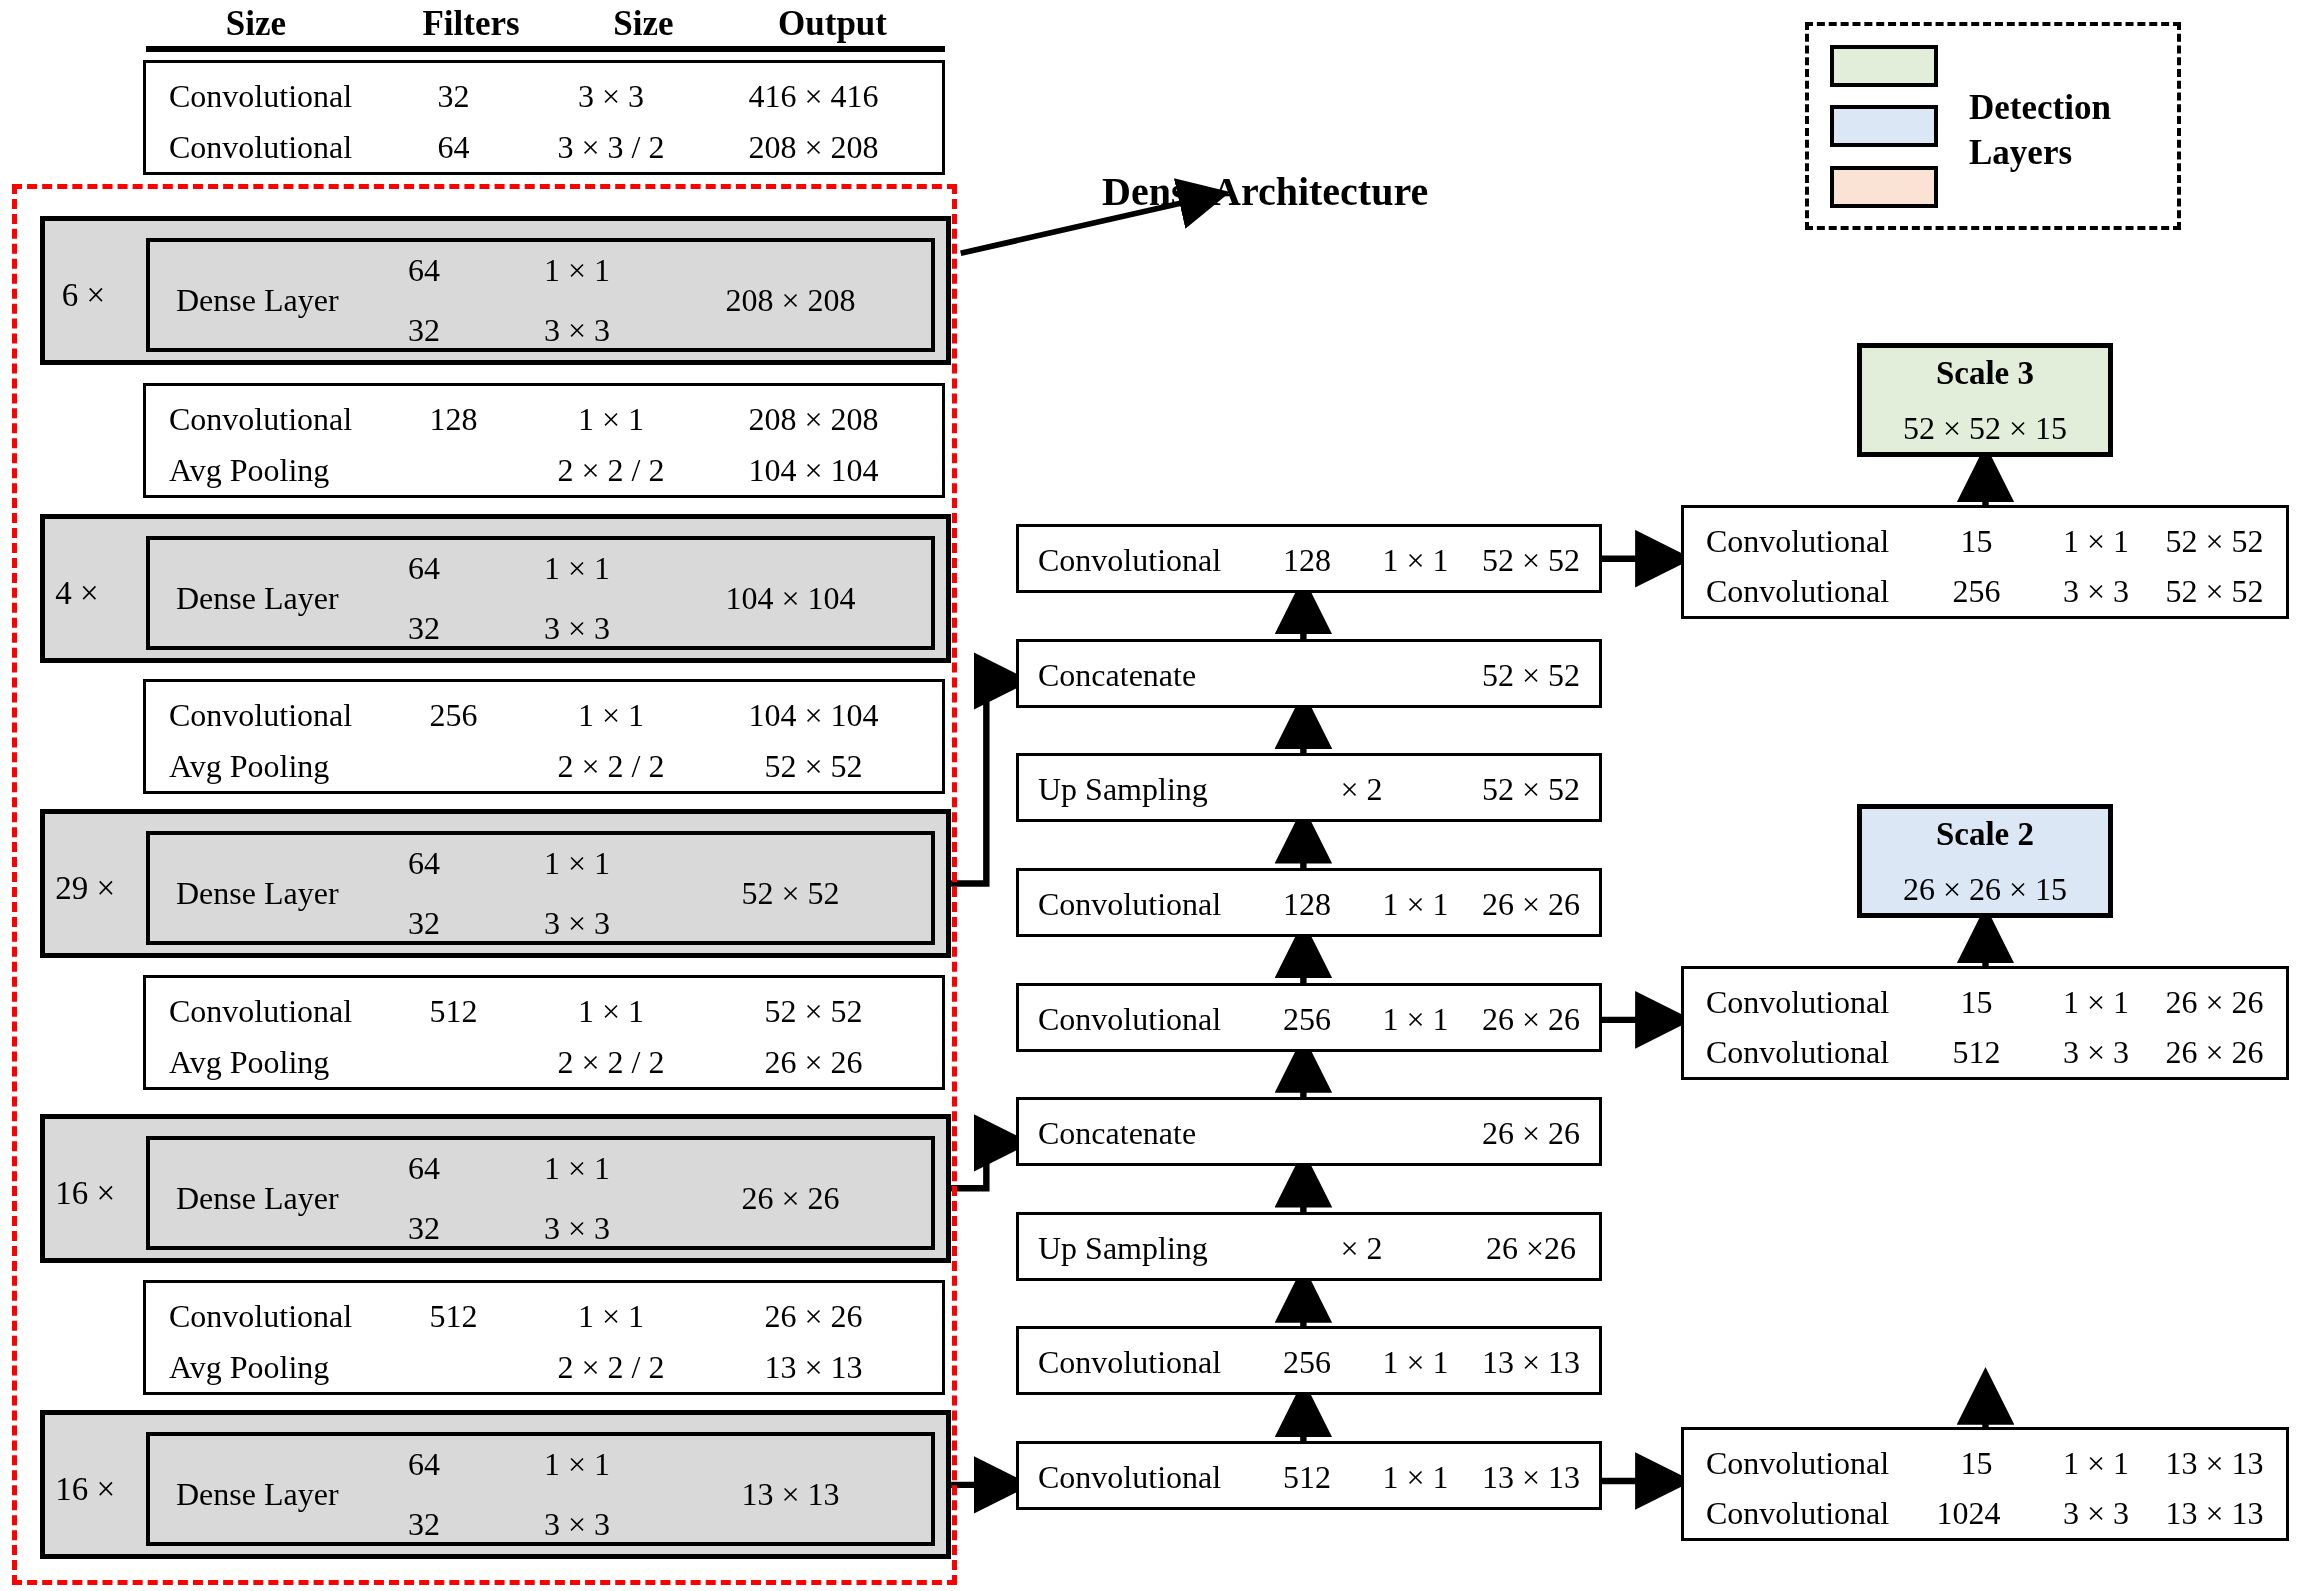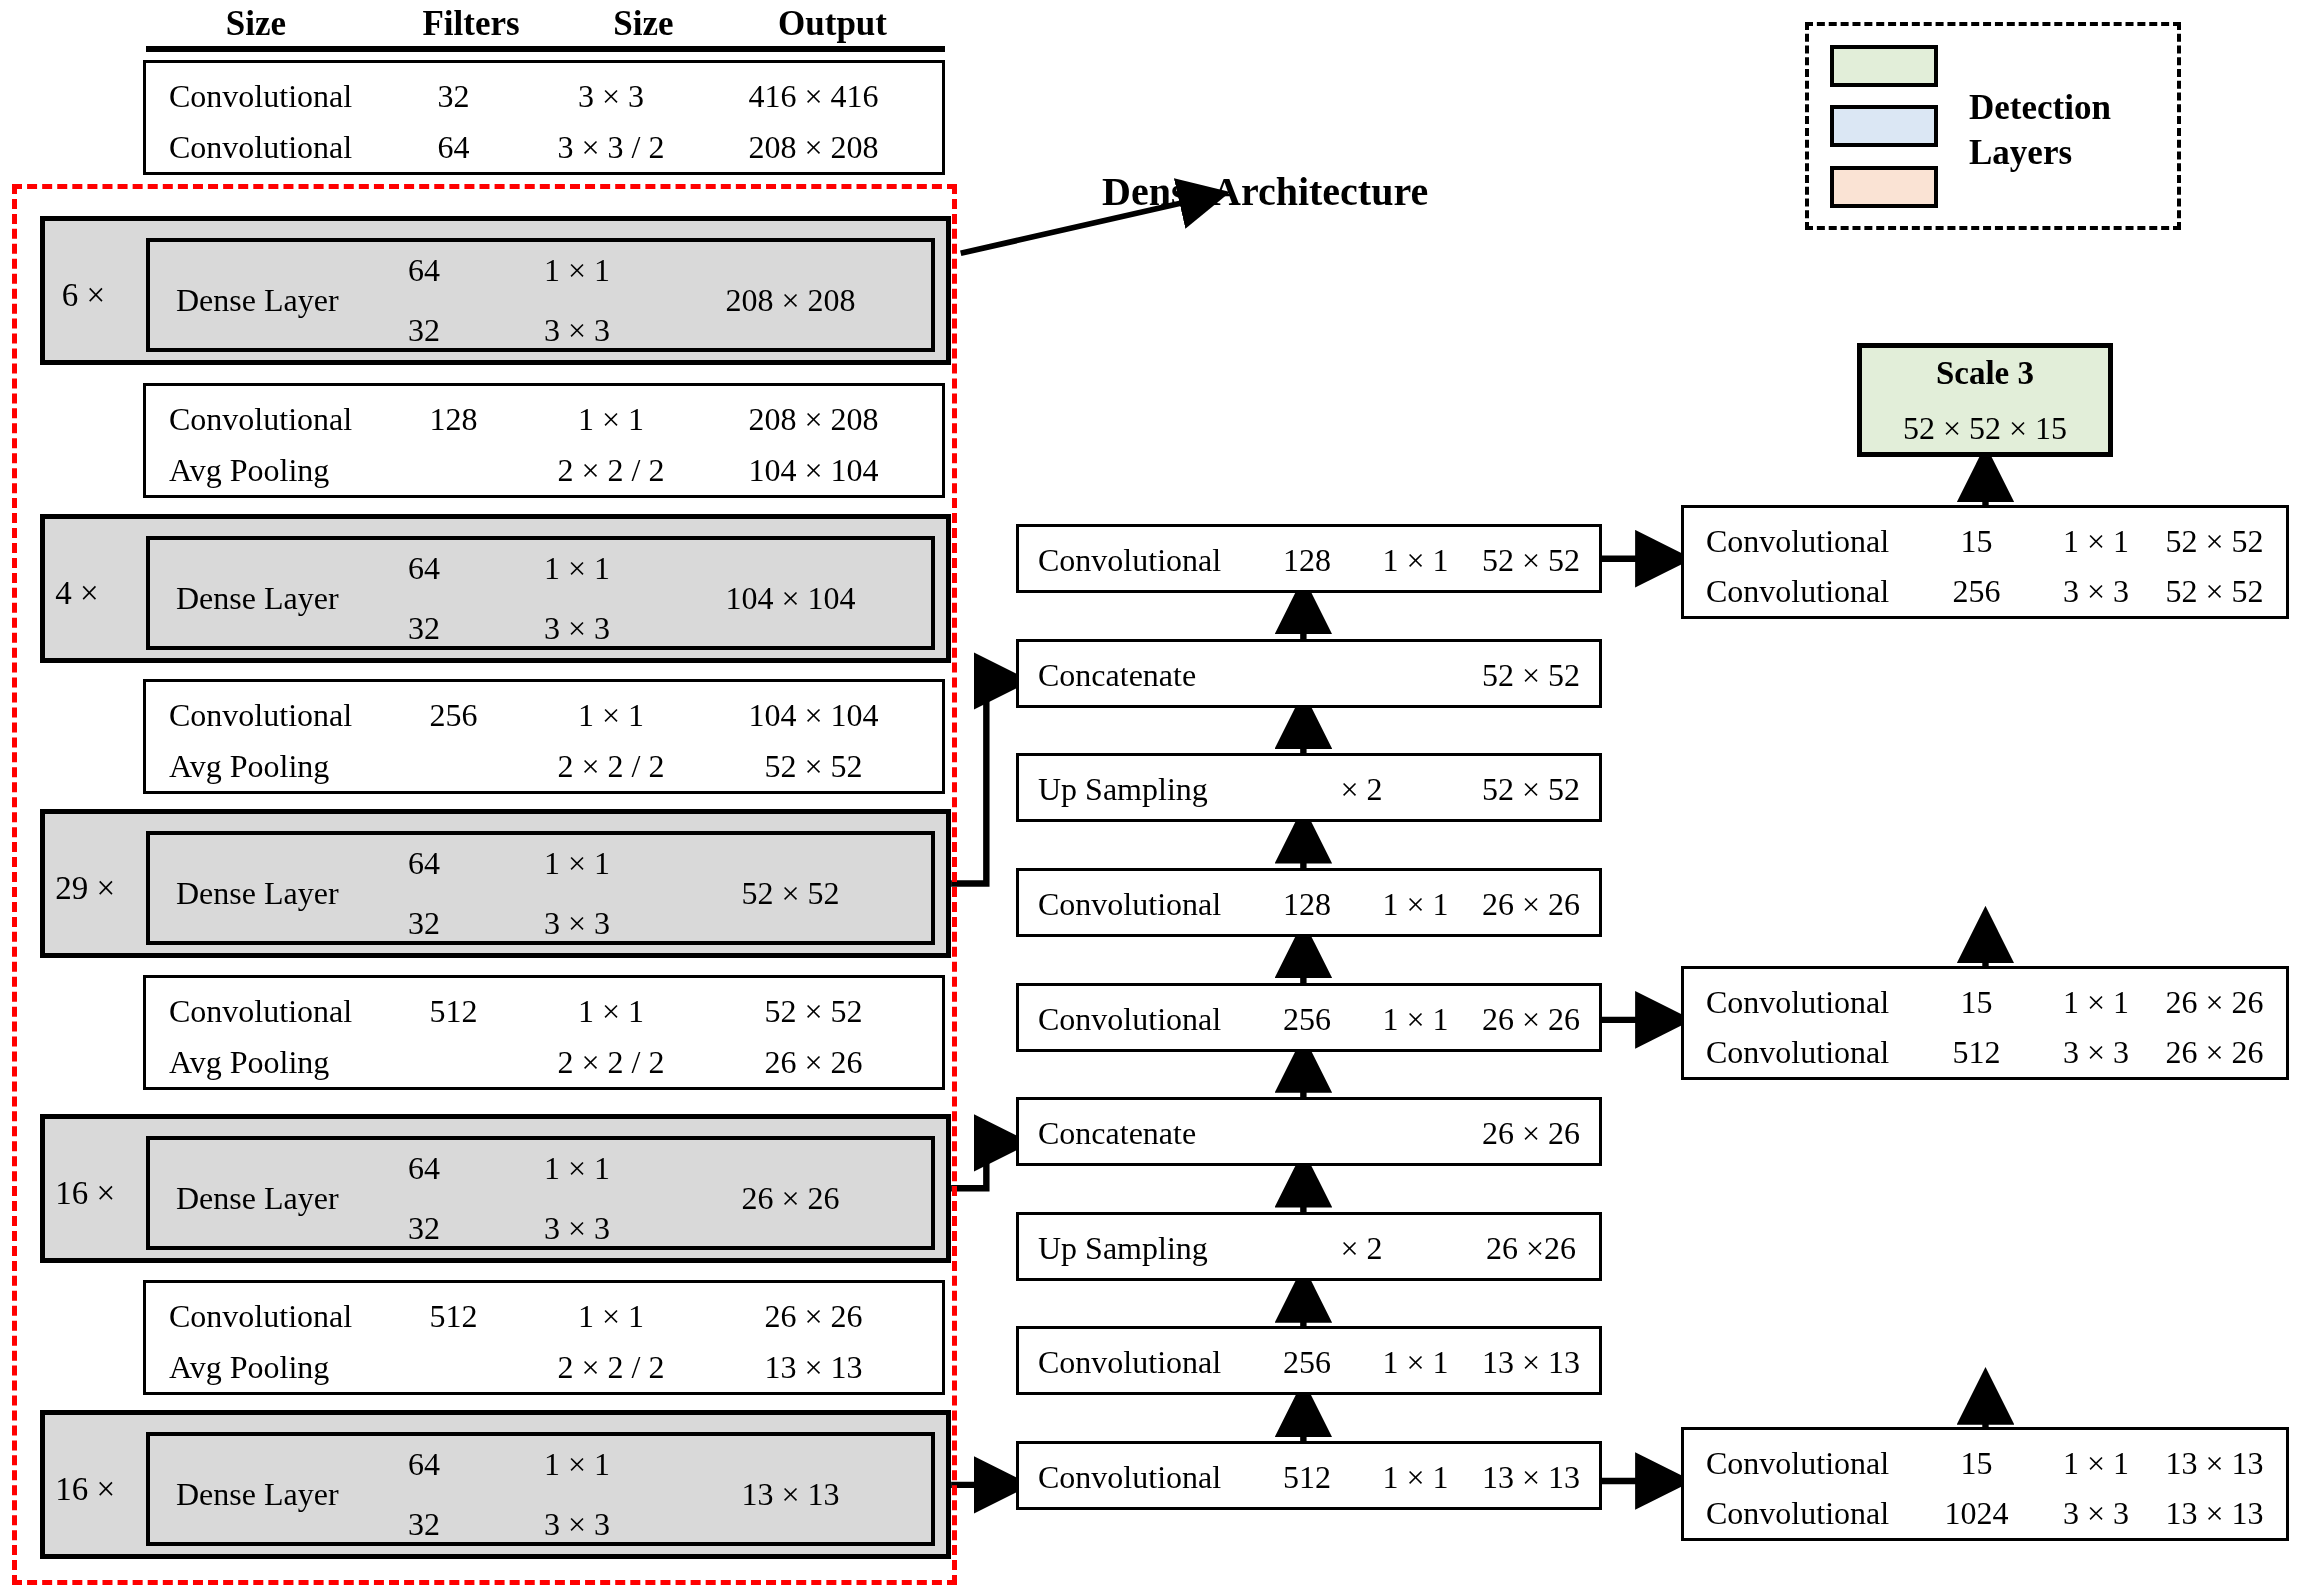--- a/index.html
+++ b/index.html
@@ -345,36 +345,40 @@
     <div class="cell c-layer" style="left:22px; top:16.7px; width:211px;">Convolutional</div>
     <div class="cell c-num" style="left:238px;top:16.7px; width:109px;">15</div>
     <div class="cell c-num" style="left:351px;top:16.7px; width:122px;">1 × 1</div>
     <div class="cell c-num" style="left:460px;top:16.7px; width:141px;">52 × 52</div>
     <div class="cell c-layer" style="left:22px; top:67px;width:211px;">Convolutional</div>
     <div class="cell c-num" style="left:238px;top:67px;width:109px;">256</div>
     <div class="cell c-num" style="left:351px;top:67px;width:122px;">3 × 3</div>
     <div class="cell c-num" style="left:460px;top:67px;width:141px;">52 × 52</div>
   </div>
 
+  <div class="scale-box" style="left:1857px;top:804px;width:256px;height:114px;background:#dbe7f4;">
+    <div class="scale-title">Scale 2</div>
+    <div class="scale-dims">26 × 26 × 15</div>
+  </div>
   <div class="box" style="left:1681px;top:966px;width:608px;height:114px;">
     <div class="cell c-layer" style="left:22px; top:16.7px; width:211px;">Convolutional</div>
     <div class="cell c-num" style="left:238px;top:16.7px; width:109px;">15</div>
     <div class="cell c-num" style="left:351px;top:16.7px; width:122px;">1 × 1</div>
     <div class="cell c-num" style="left:460px;top:16.7px; width:141px;">26 × 26</div>
     <div class="cell c-layer" style="left:22px; top:67px;width:211px;">Convolutional</div>
     <div class="cell c-num" style="left:238px;top:67px;width:109px;">512</div>
     <div class="cell c-num" style="left:351px;top:67px;width:122px;">3 × 3</div>
     <div class="cell c-num" style="left:460px;top:67px;width:141px;">26 × 26</div>
   </div>
 
   <div class="box" style="left:1681px;top:1427px;width:608px;height:114px;">
     <div class="cell c-layer" style="left:22px; top:16.7px; width:211px;">Convolutional</div>
     <div class="cell c-num" style="left:238px;top:16.7px; width:109px;">15</div>
     <div class="cell c-num" style="left:351px;top:16.7px; width:122px;">1 × 1</div>
     <div class="cell c-num" style="left:460px;top:16.7px; width:141px;">13 × 13</div>
     <div class="cell c-layer" style="left:22px; top:67px;width:211px;">Convolutional</div>
-    <div class="cell c-num" style="left:238px;top:67px;width:109px;">1024</div>
+    <div class="cell c-num" style="left:230px;top:67px;width:109px;">1024</div>
     <div class="cell c-num" style="left:351px;top:67px;width:122px;">3 × 3</div>
     <div class="cell c-num" style="left:460px;top:67px;width:141px;">13 × 13</div>
   </div>
 
 </div>
 
 
 </body></html>

